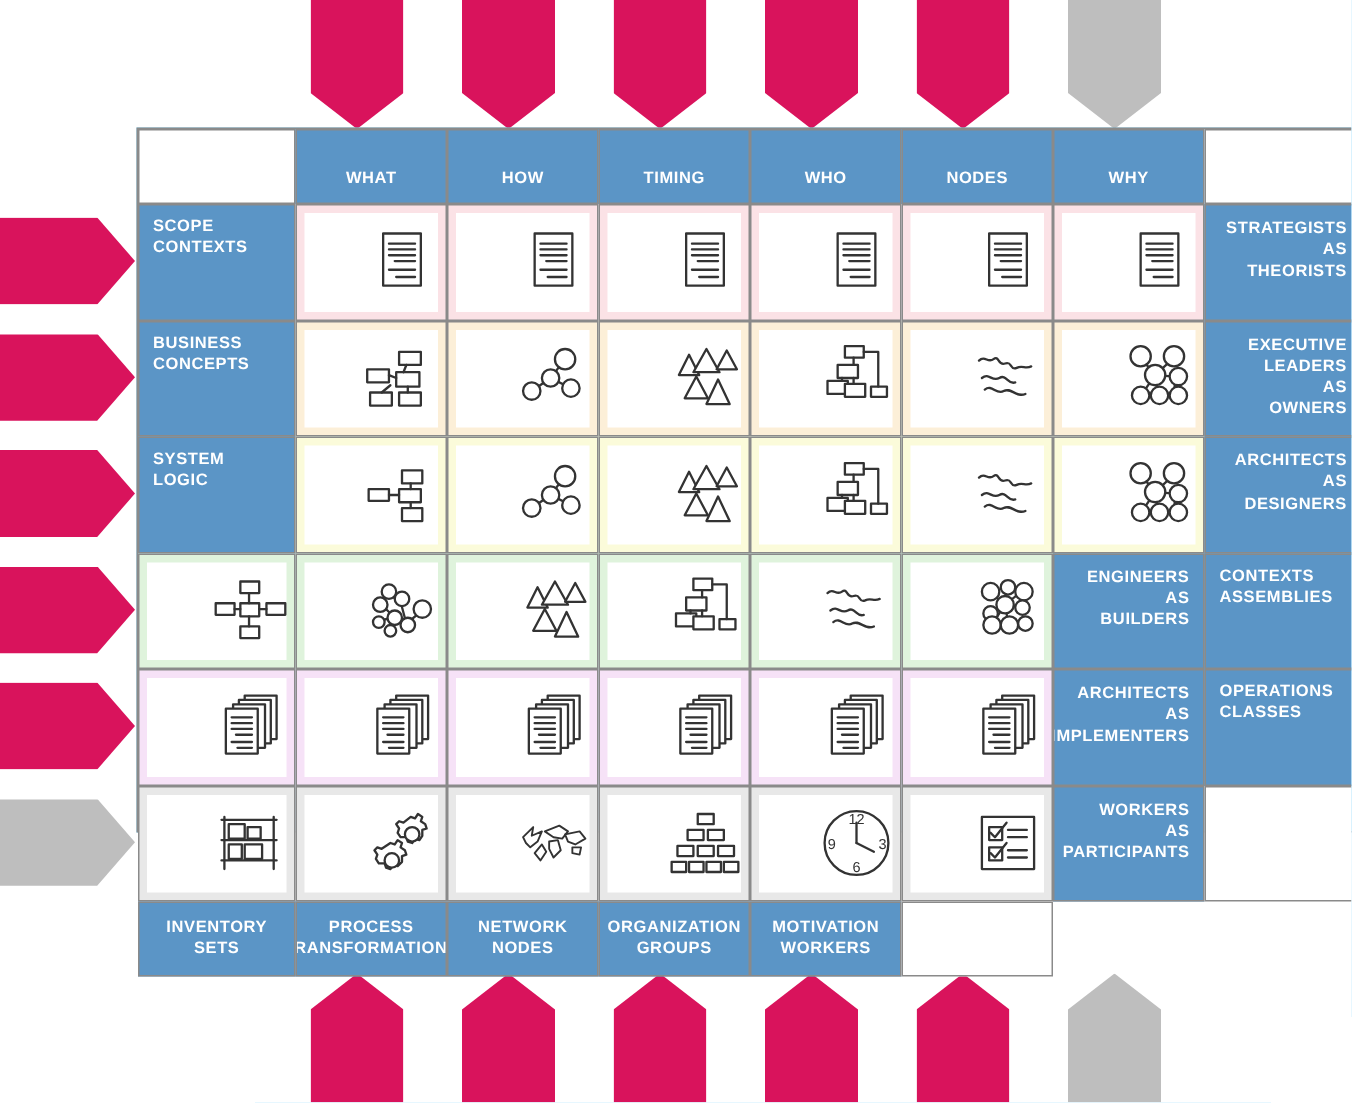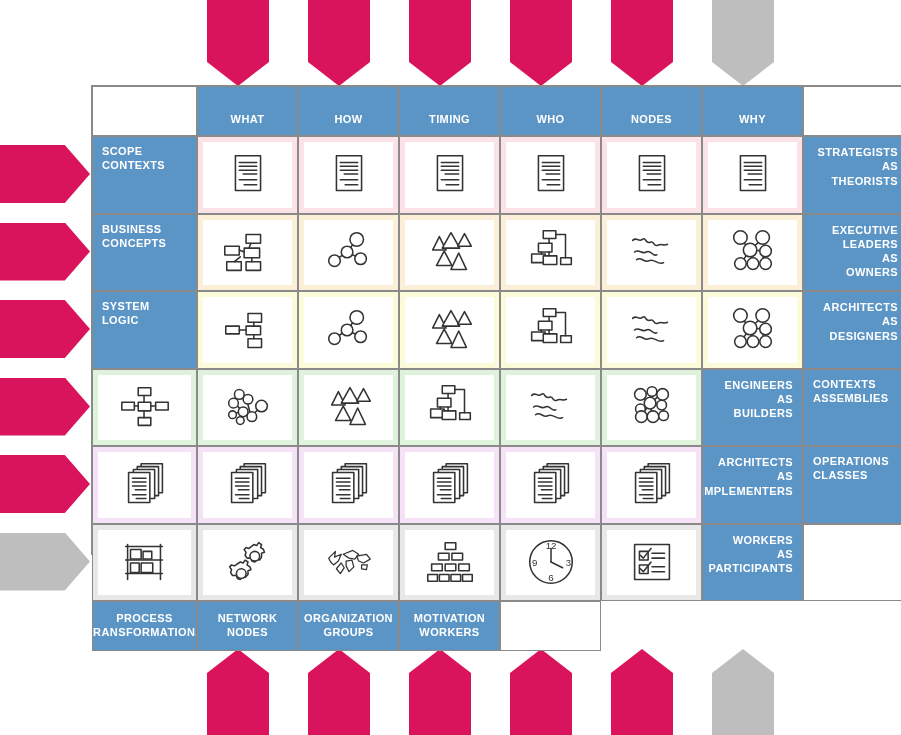--- a/index.html
+++ b/index.html
@@ -95,21 +95,21 @@
     align-items: center;
     justify-content: center;
     background: #ffffff;
     border: 1px solid #8a8a8a;
   }
   .tintwrap {
     position: absolute;
     left: 0; top: 0; right: 0; bottom: 0;
     display: flex;
     align-items: center;
-    justify-content: center;
+    justify-content: flex-end;
   }
   .tintinner {
     position: absolute;
     left: 5px; top: 5px; right: 5px; bottom: 5px;
     background: #ffffff;
   }
   .glyph {
     position: relative;
     z-index: 2;
     width: 58px;
@@ -869,20 +869,26 @@
       <div class="cell blue rowhead-right">
         <div>
           <div>WORKERS</div>
           <div>AS</div>
           <div>PARTICIPANTS</div>
         </div>
       </div>
       <div class="cell blank"></div>
       <div class="cell blue colfoot">
         <div>
+          <div>INVENTORY</div>
+          <div>SETS</div>
+        </div>
+      </div>
+      <div class="cell blue colfoot">
+        <div>
           <div>PROCESS</div>
           <div>TRANSFORMATIONS</div>
         </div>
       </div>
       <div class="cell blue colfoot">
         <div>
           <div>NETWORK</div>
           <div>NODES</div>
         </div>
       </div>

